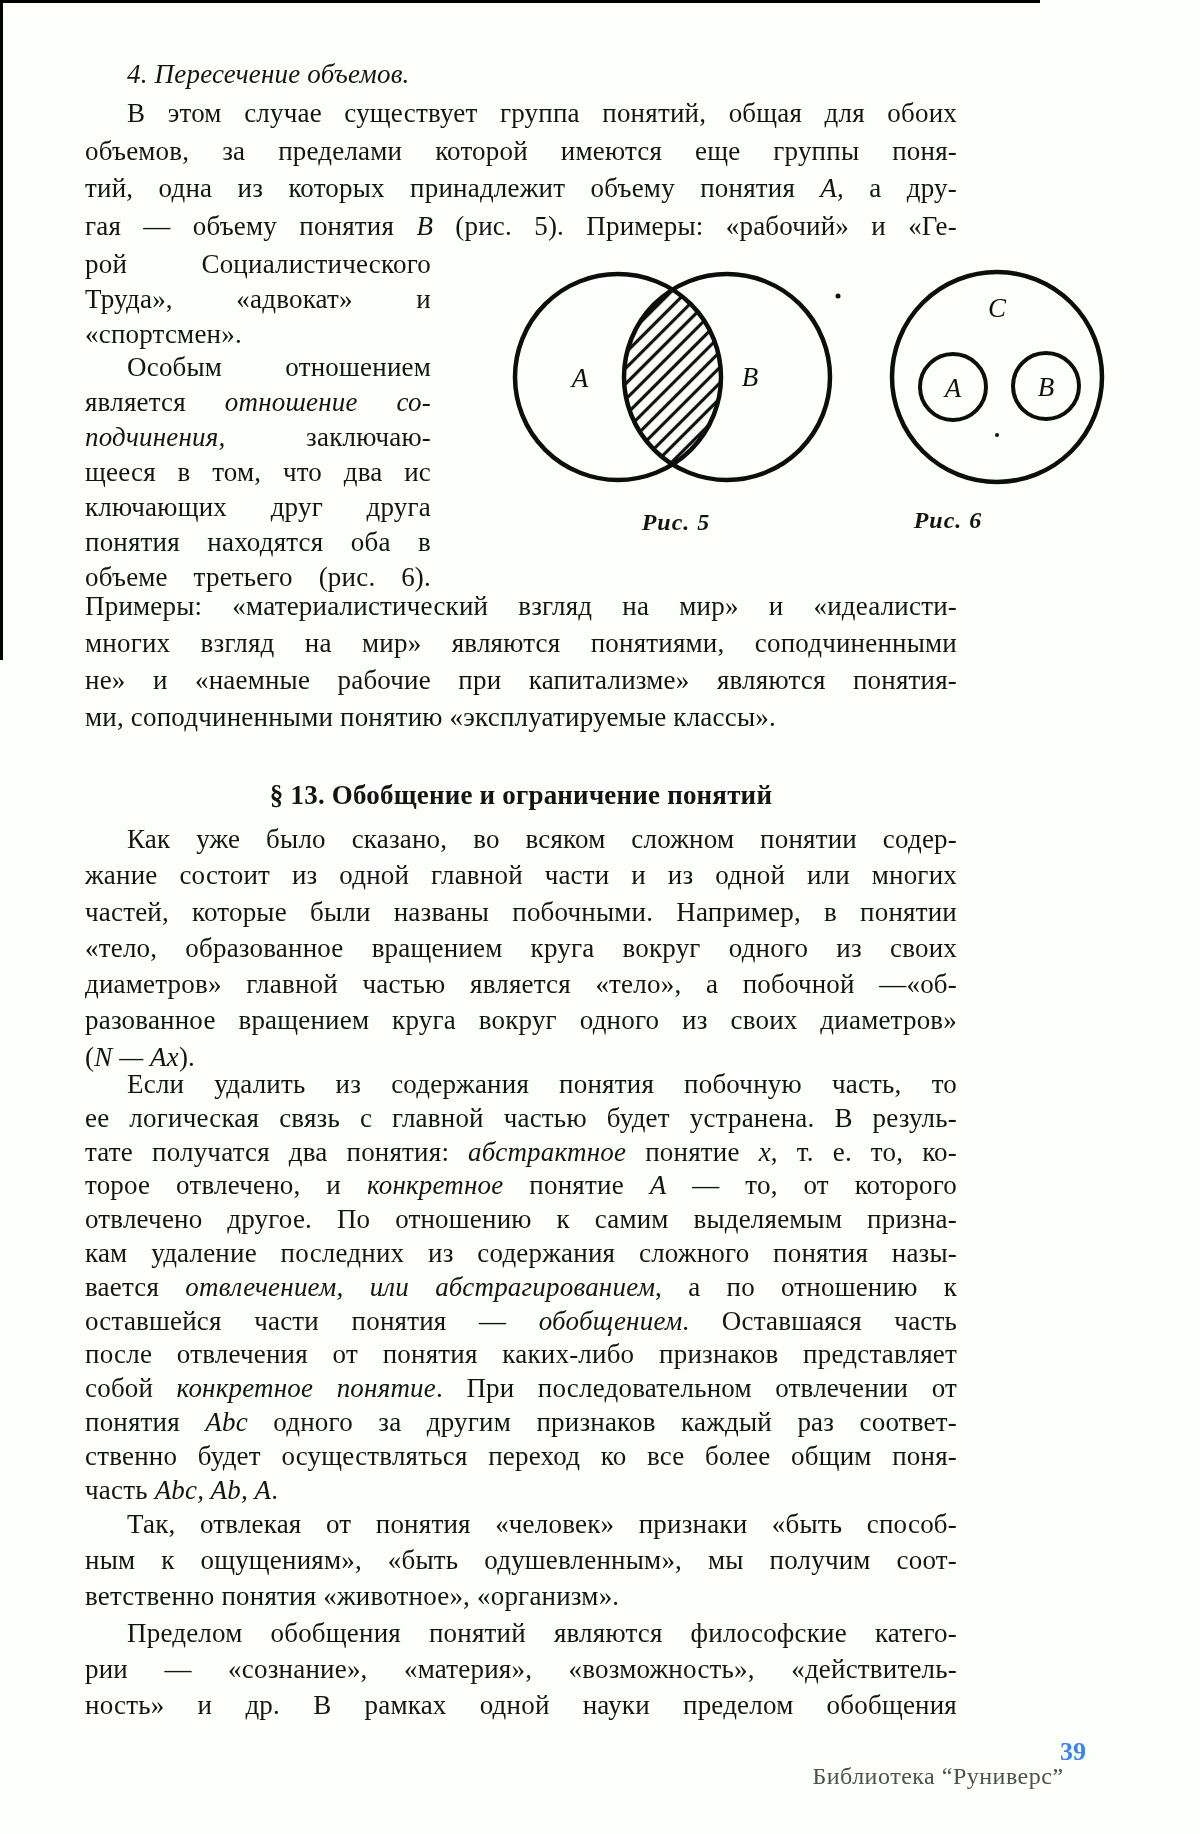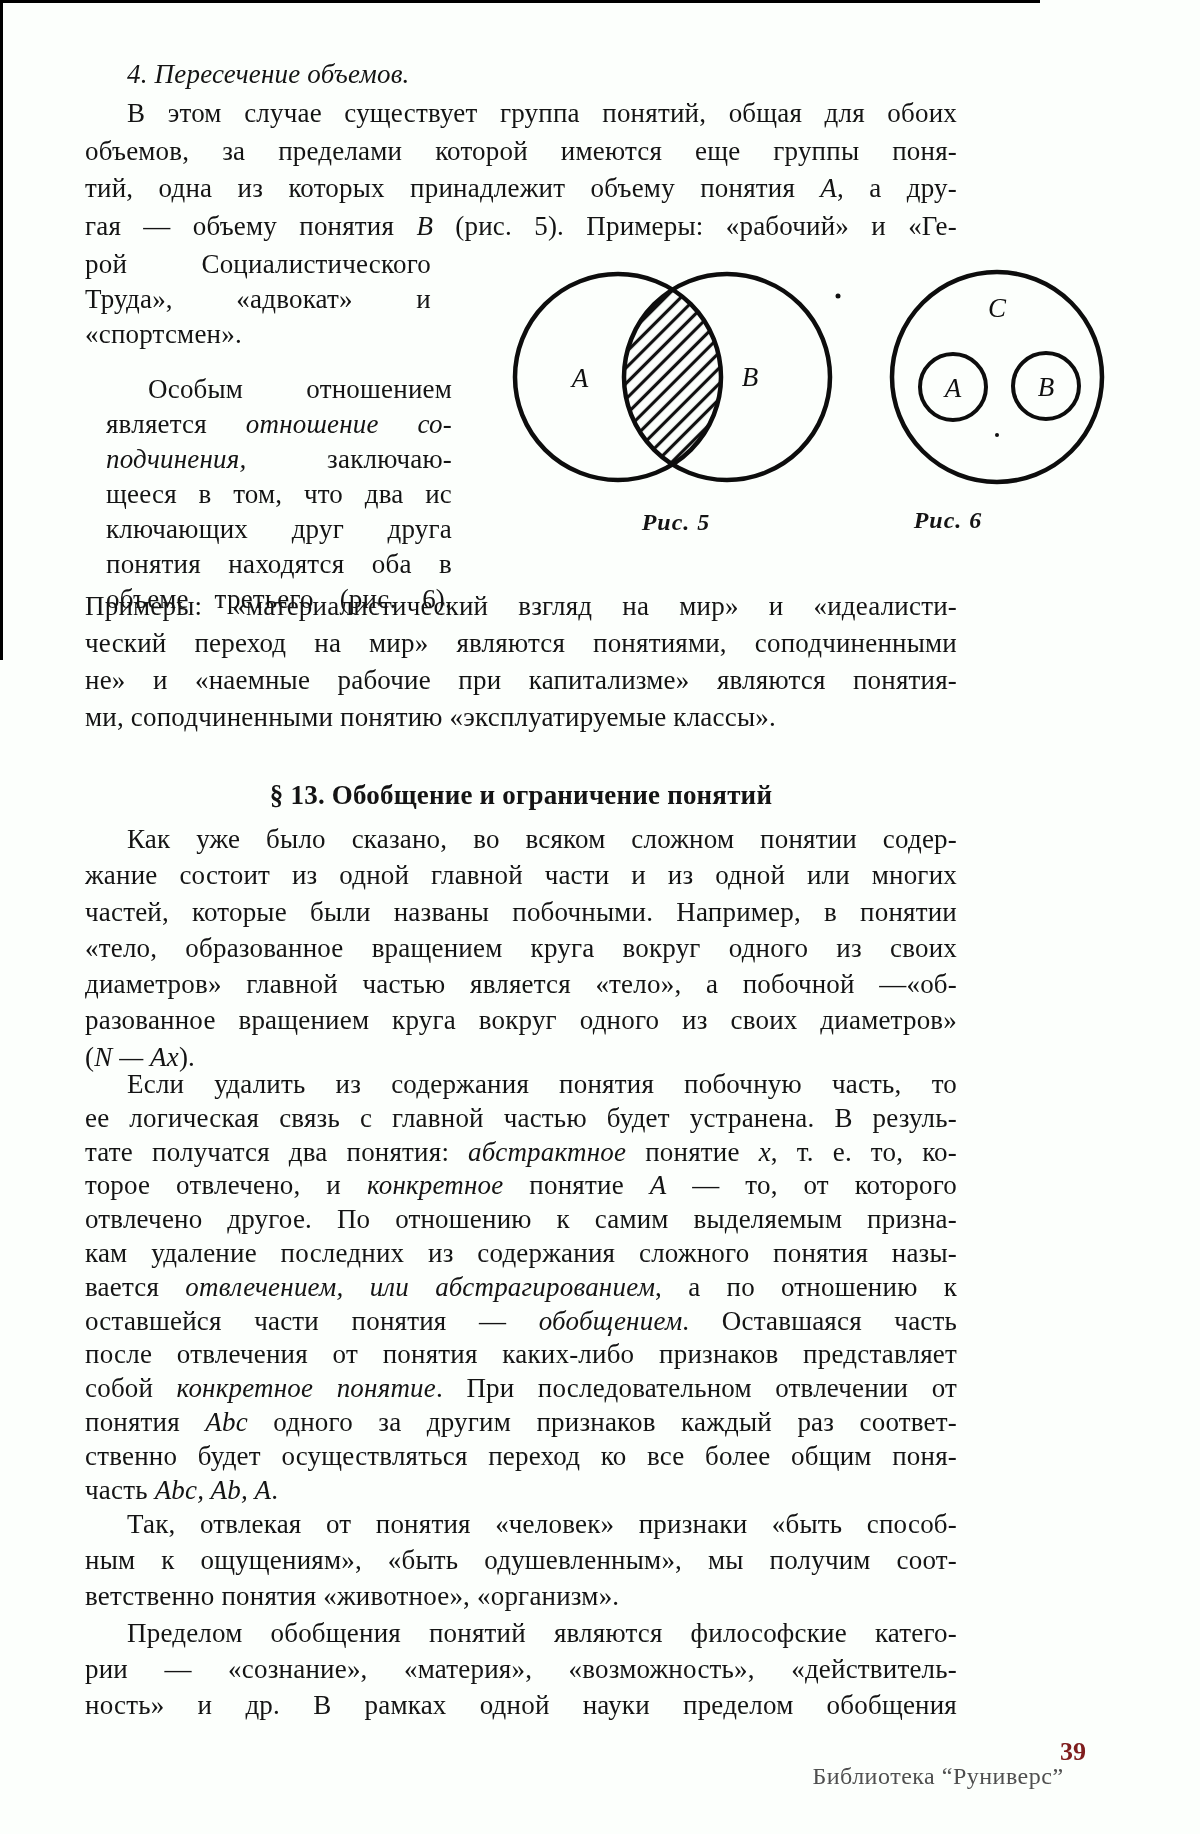--- a/index.html
+++ b/index.html
@@ -30,21 +30,21 @@
   .para.cont .ln:last-child{text-align-last:justify;-moz-text-align-last:justify;}
   .para.indent .ln:first-child{text-indent:42px;}
   .em{font-style:italic;}
 
   .heading4{
     left:85px;top:56px;width:872px;
     font-style:italic;text-indent:42px;line-height:37px;
   }
   #para-intro{left:85px;top:95px;width:872px;line-height:37.5px;}
   #col-cont{left:85px;top:247px;width:346px;line-height:35px;}
-  #col-sub{left:85px;top:372px;width:346px;line-height:35px;margin-left:21px;}
+  #col-sub{left:85px;top:350px;width:346px;line-height:35px;}
   #para-examples{left:85px;top:588px;width:872px;line-height:37px;}
   #s13-heading{
     left:85px;top:778px;width:872px;
     font-weight:bold;text-align:center;line-height:34px;
   }
   #para-s1{left:85px;top:821px;width:872px;line-height:36.3px;}
   #para-s2{left:85px;top:1068px;width:872px;line-height:33.8px;}
   #para-s3{left:85px;top:1506px;width:872px;line-height:36px;}
   #para-s4{left:85px;top:1615px;width:872px;line-height:36px;}
 
@@ -56,21 +56,21 @@
   }
   #fig5-caption{left:596px;top:509px;width:160px;}
   #fig6-caption{left:868px;top:507px;width:160px;}
   svg .fig-label{
     font-family:"Liberation Serif","DejaVu Serif",serif;
     font-style:italic;font-size:27px;fill:#101010;
   }
 
   #page-number{
     position:absolute;left:1038px;top:1737px;width:48px;
-    font-size:26px;font-weight:bold;text-align:right;color:#7f1d1d;
+    font-size:26px;font-weight:bold;text-align:right;color:#3b82f6;
   }
   #watermark{
     position:absolute;left:738px;top:1763px;width:400px;
     font-size:24px;font-weight:normal;text-align:center;color:#4f4f4f;
     letter-spacing:0.5px;
   }
 </style>
 </head>
 <body>
 
@@ -132,21 +132,21 @@
       <text class="fig-label" x="626" y="141" text-anchor="middle">B</text>
       <circle cx="577" cy="180" r="2" fill="#101010"></circle>
     </g>
   </svg>
 
   <div id="fig5-caption" class="fig-caption">Рис. 5</div>
   <div id="fig6-caption" class="fig-caption">Рис. 6</div>
 
   <div id="para-examples" class="block para">
       <div class="ln"><span>Примеры: «материалистический взгляд на мир» и «идеалисти-</span></div>
-      <div class="ln"><span>ческий переход на мир» являются понятиями, соподчиненными</span></div>
+      <div class="ln"><span>многих взгляд на мир» являются понятиями, соподчиненными</span></div>
       <div class="ln"><span>не» и «наемные рабочие при капитализме» являются понятия-</span></div>
       <div class="ln"><span>ми, соподчиненными понятию «эксплуатируемые классы».</span></div>
     </div>
 
   <div id="s13-heading" class="block">§ 13. Обобщение и ограничение понятий</div>
 
   <div id="para-s1" class="block para indent">
       <div class="ln"><span>Как уже было сказано, во всяком сложном понятии содер-</span></div>
       <div class="ln"><span>жание состоит из одной главной части и из одной или многих</span></div>
       <div class="ln"><span>частей, которые были названы побочными. Например, в понятии</span></div>

